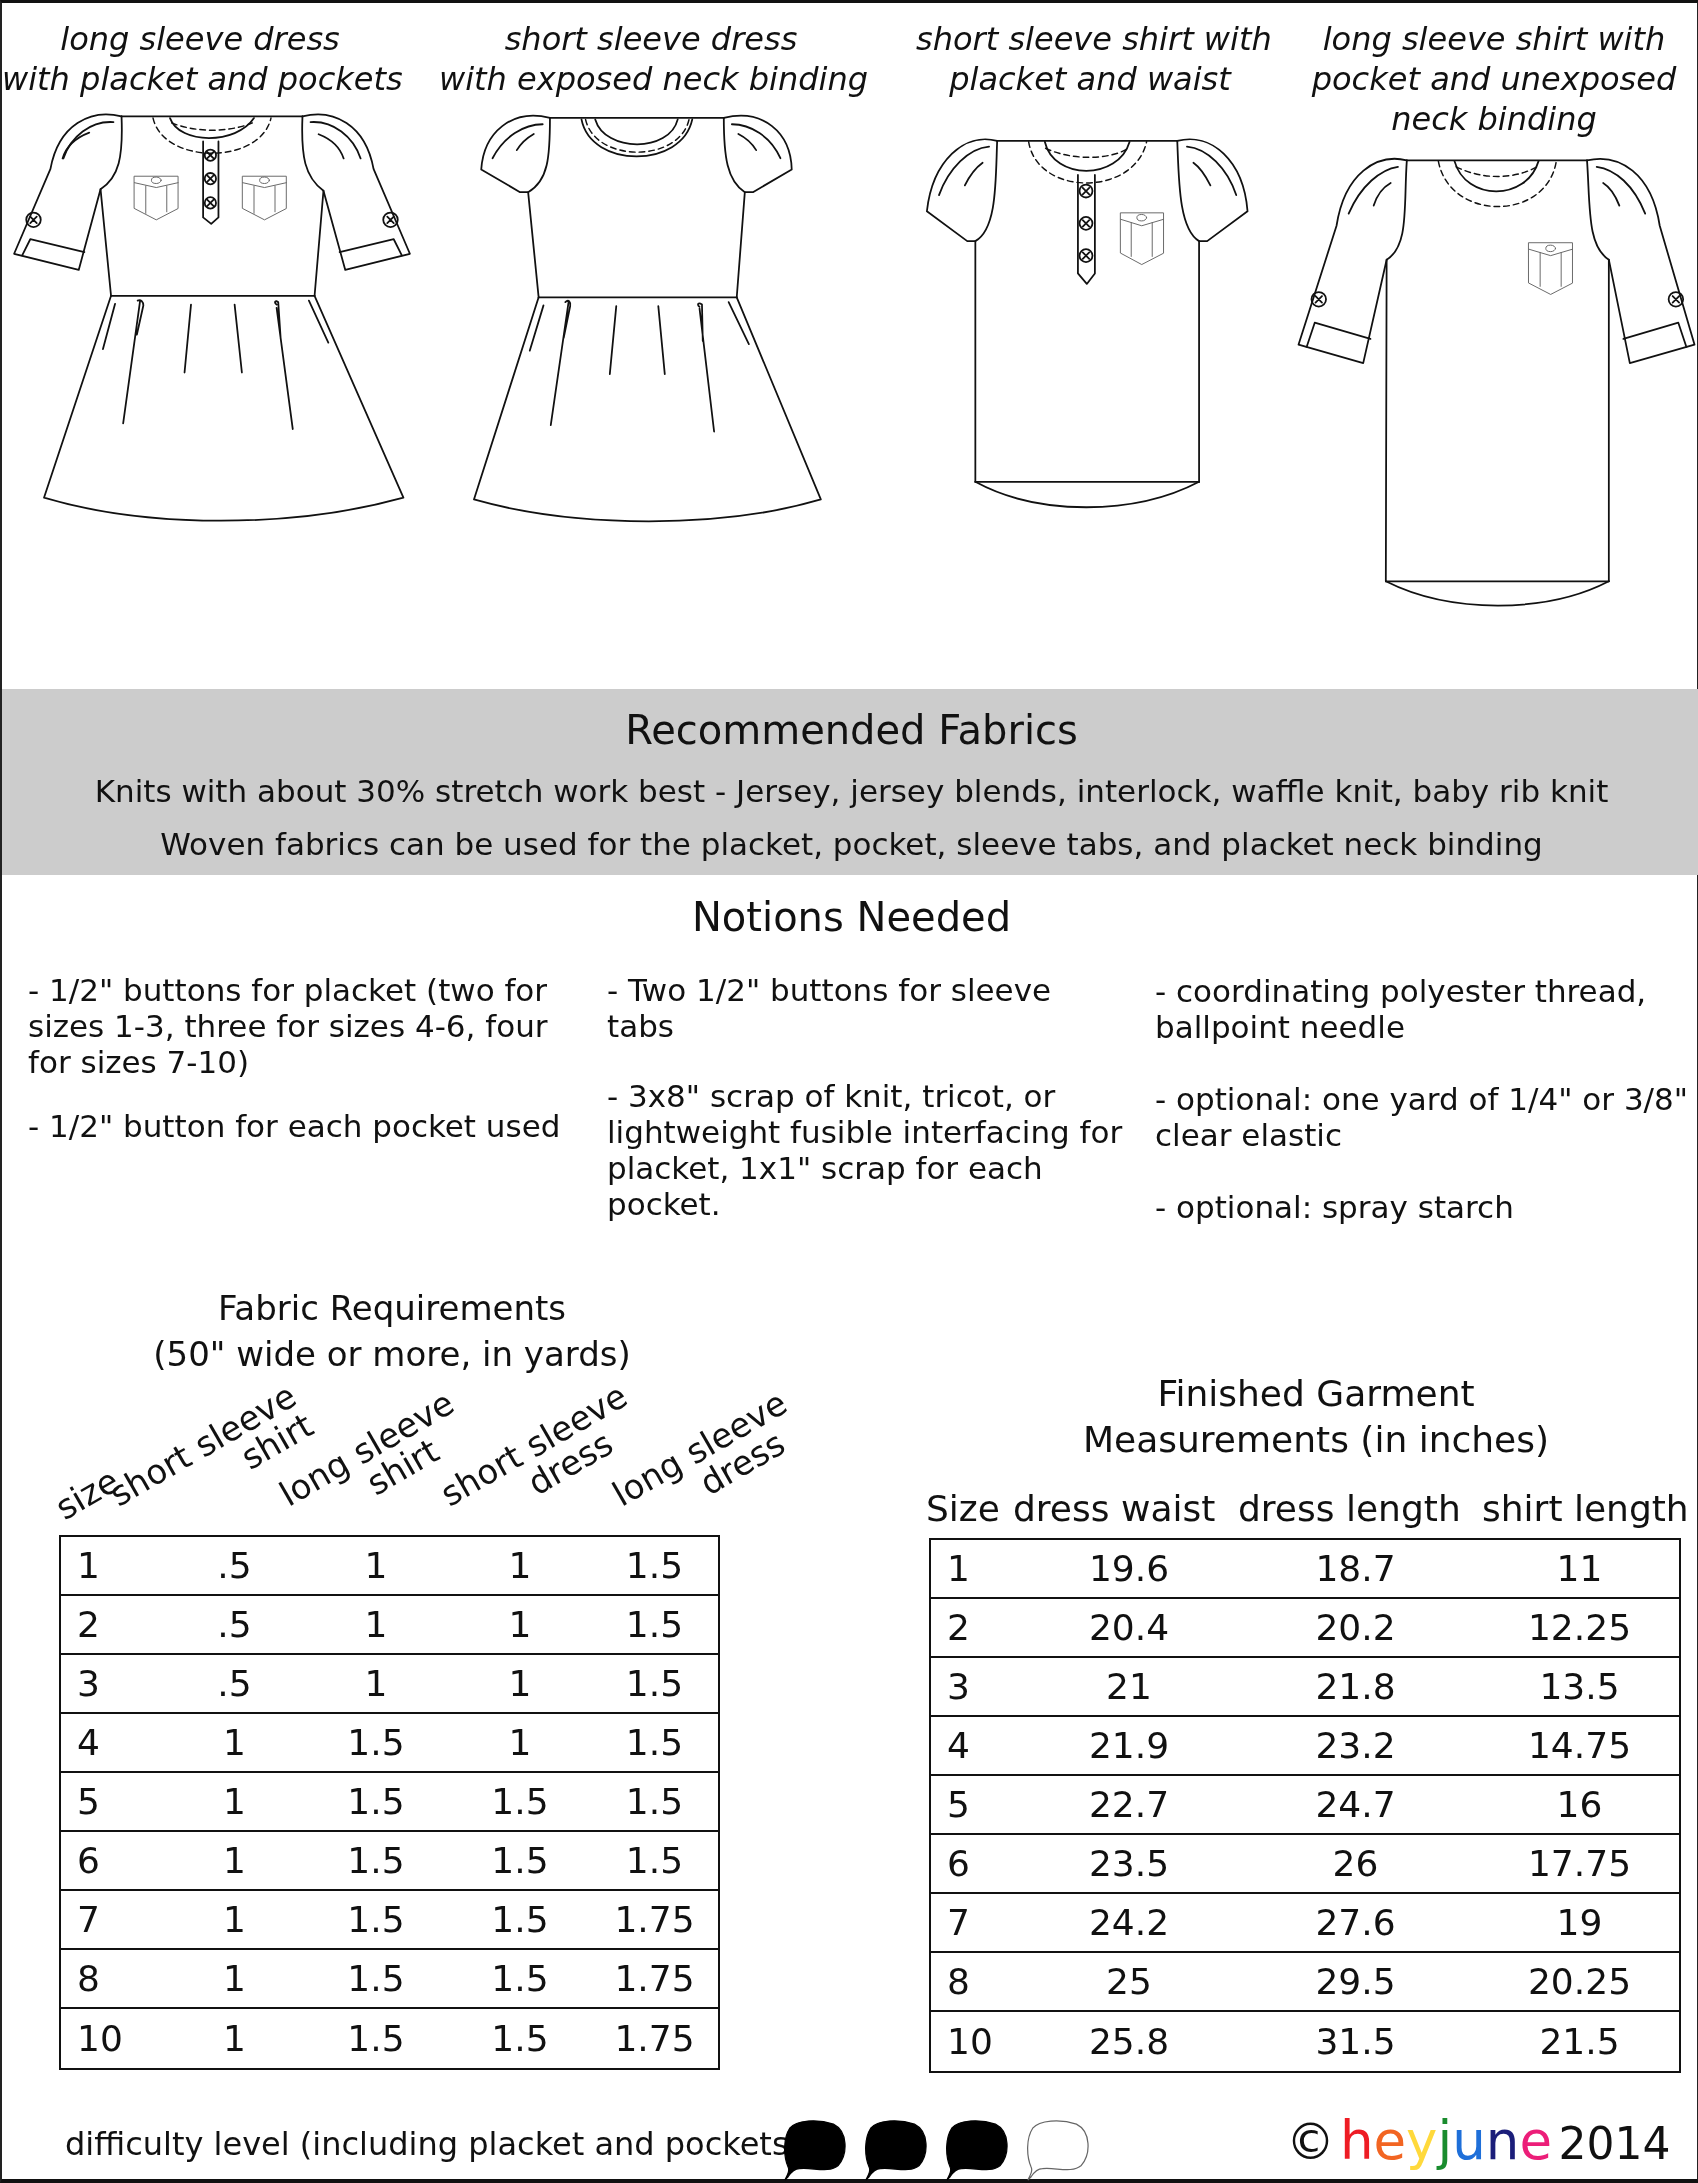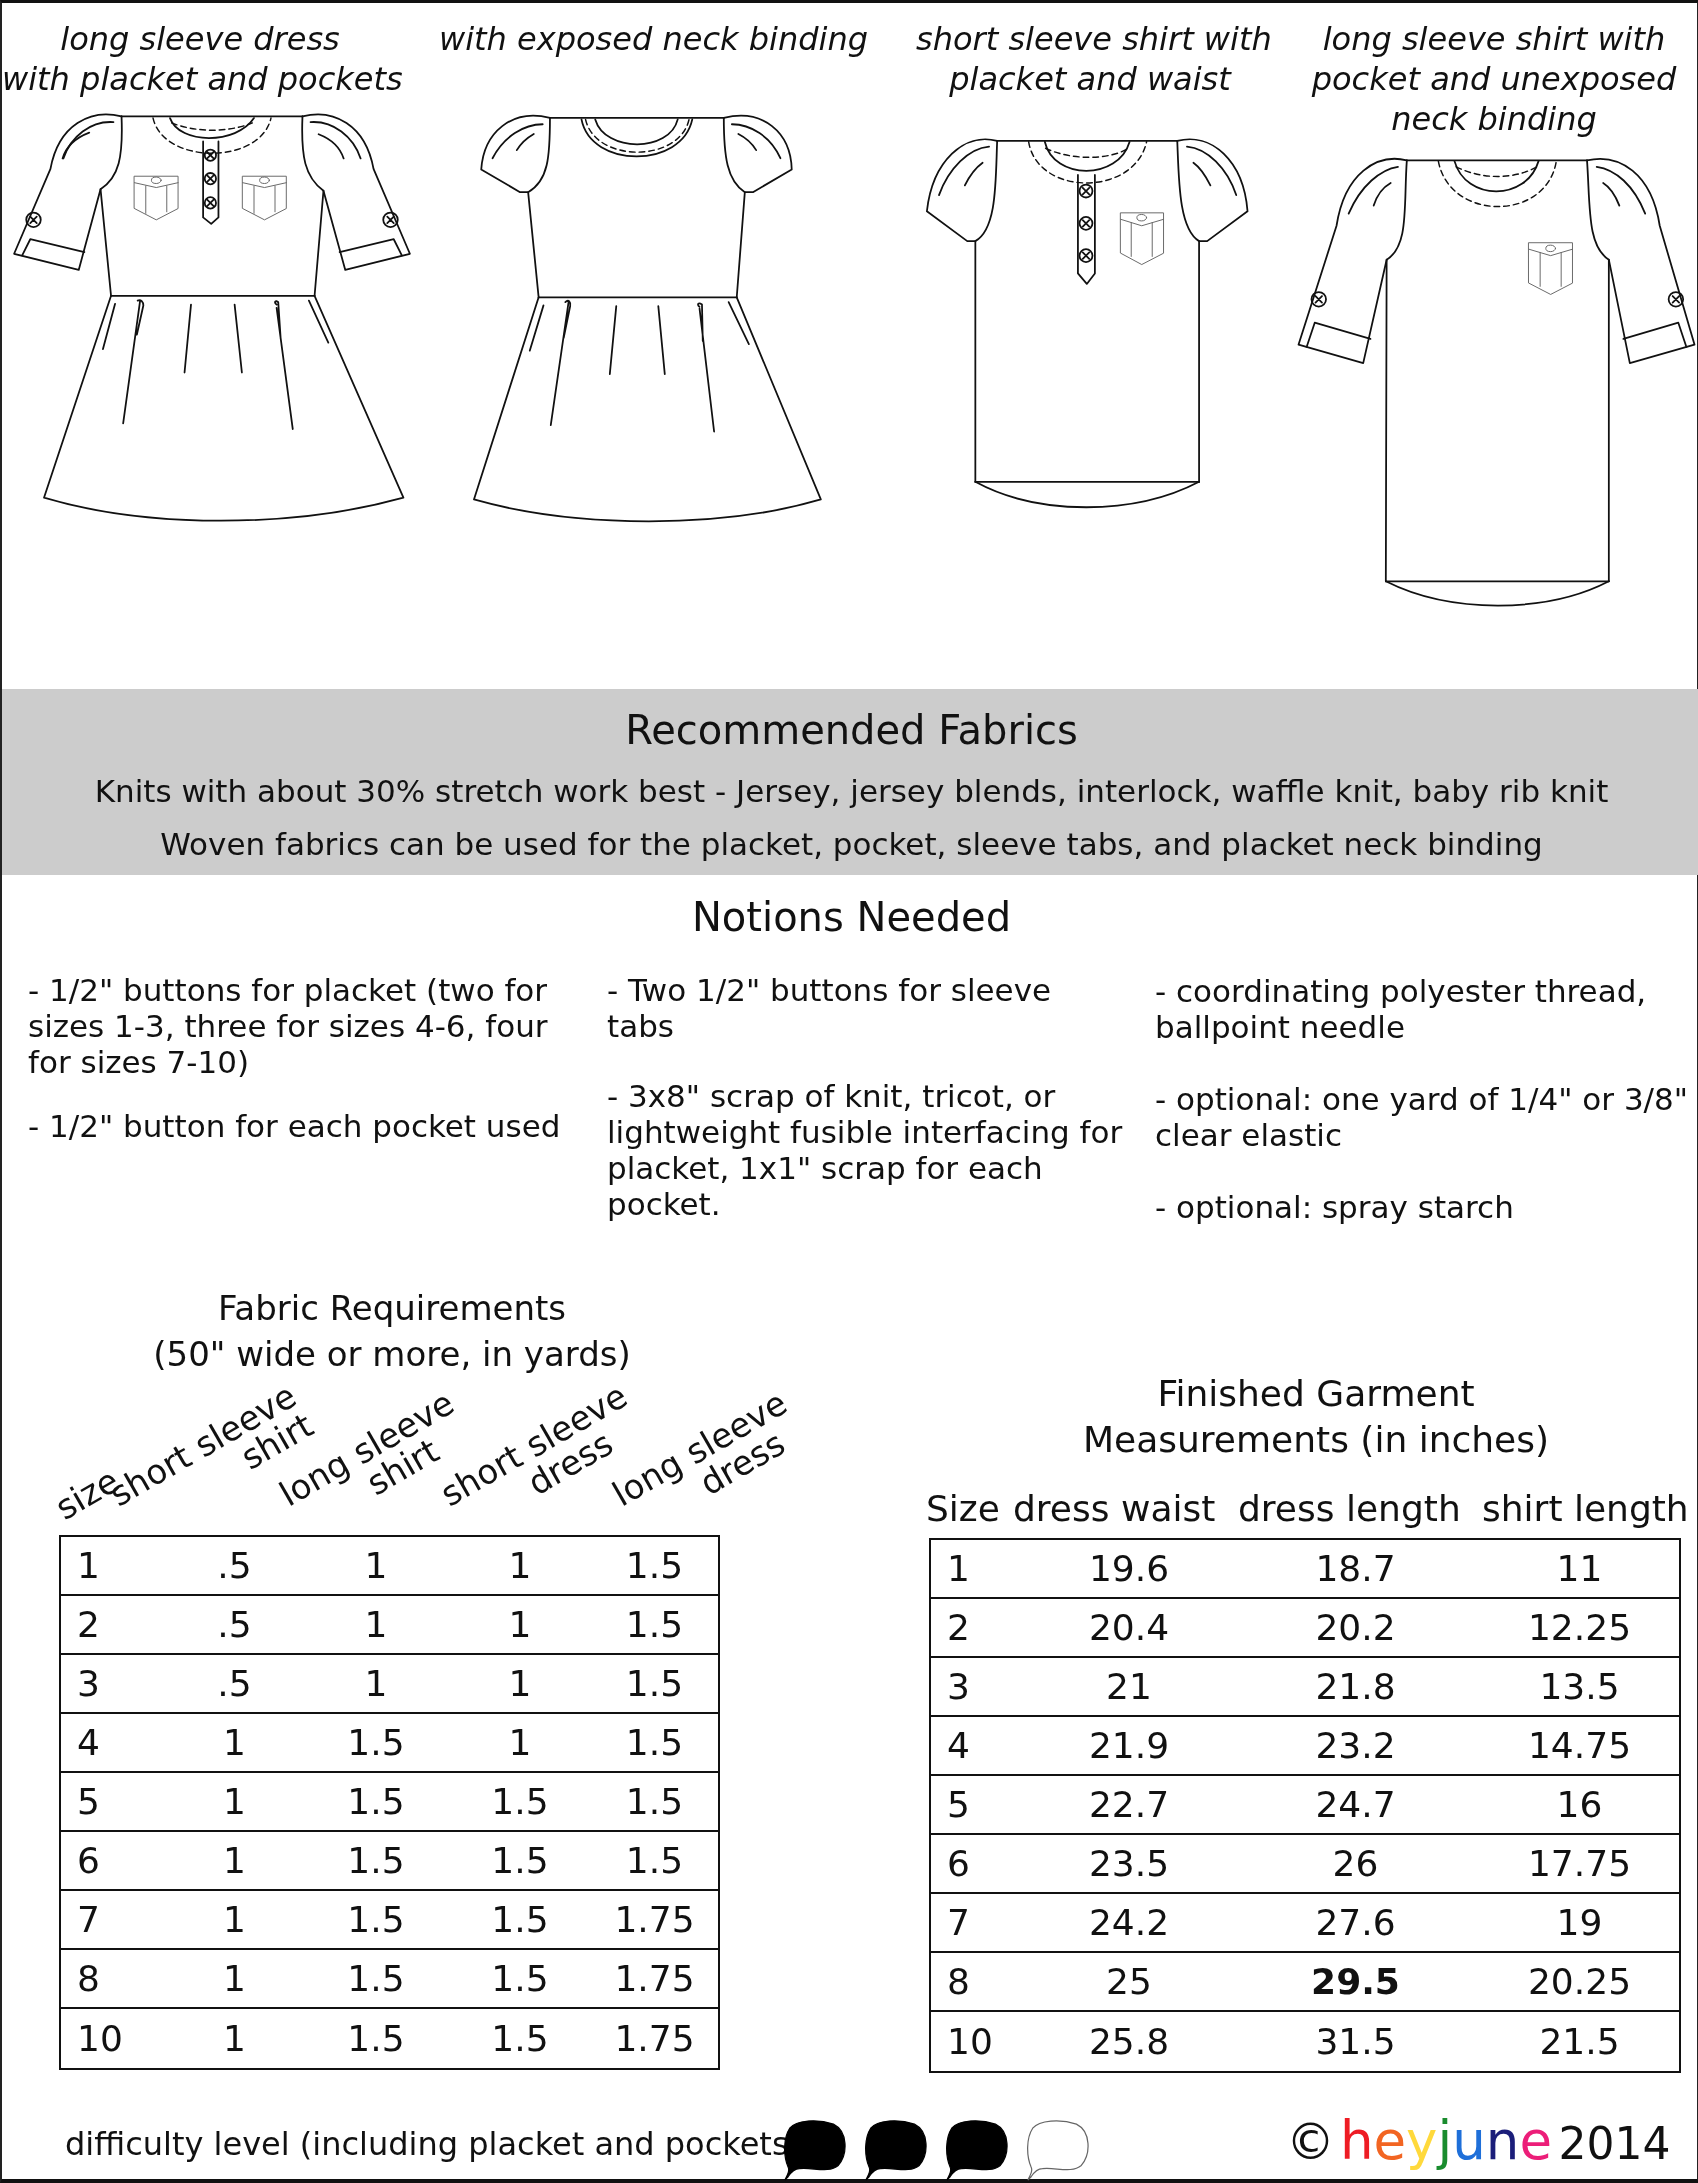--- a/index.html
+++ b/index.html
@@ -57,20 +57,21 @@
 </head>
 <body>
 
 <div class="page">
 
   <div class="g-title" style="left:0; width:396px; top:16px;">
     <span>long sleeve dress</span>
     <span>with placket and pockets</span>
   </div>
   <div class="g-title" style="left:437px; width:424px; top:16px;">
+    <span>short sleeve dress</span>
     <span>with exposed neck binding</span>
   </div>
   <div class="g-title" style="left:914px; width:348px; top:16px;">
     <span>short sleeve shirt with</span>
     <span>placket and waist</span>
   </div>
   <div class="g-title" style="left:1302px; width:380px; top:16px;">
     <span>long sleeve shirt with</span>
     <span>pocket and unexposed</span>
     <span>neck binding</span>
@@ -352,21 +353,21 @@
       </div>
       <div class="row" style="height: 59px;">
         <div class="cell size" style="width: 97px;">7</div>
         <div class="cell" style="width: 202px;">24.2</div>
         <div class="cell" style="width: 251px;">27.6</div>
         <div class="cell" style="width: 197px; text-align: right;">19</div>
       </div>
       <div class="row" style="height: 59px;">
         <div class="cell size" style="width: 97px;">8</div>
         <div class="cell" style="width: 202px;">25</div>
-        <div class="cell" style="width: 251px; font-weight: bold;">29.5</div>
+        <div class="cell" style="width: 251px;">29.5</div>
         <div class="cell" style="width: 197px;">20.25</div>
       </div>
       <div class="row" style="height: 59px;">
         <div class="cell size" style="width: 97px;">10</div>
         <div class="cell" style="width: 202px;">25.8</div>
         <div class="cell" style="width: 251px;">31.5</div>
         <div class="cell" style="width: 197px;">21.5</div>
       </div>
     </div>
 

